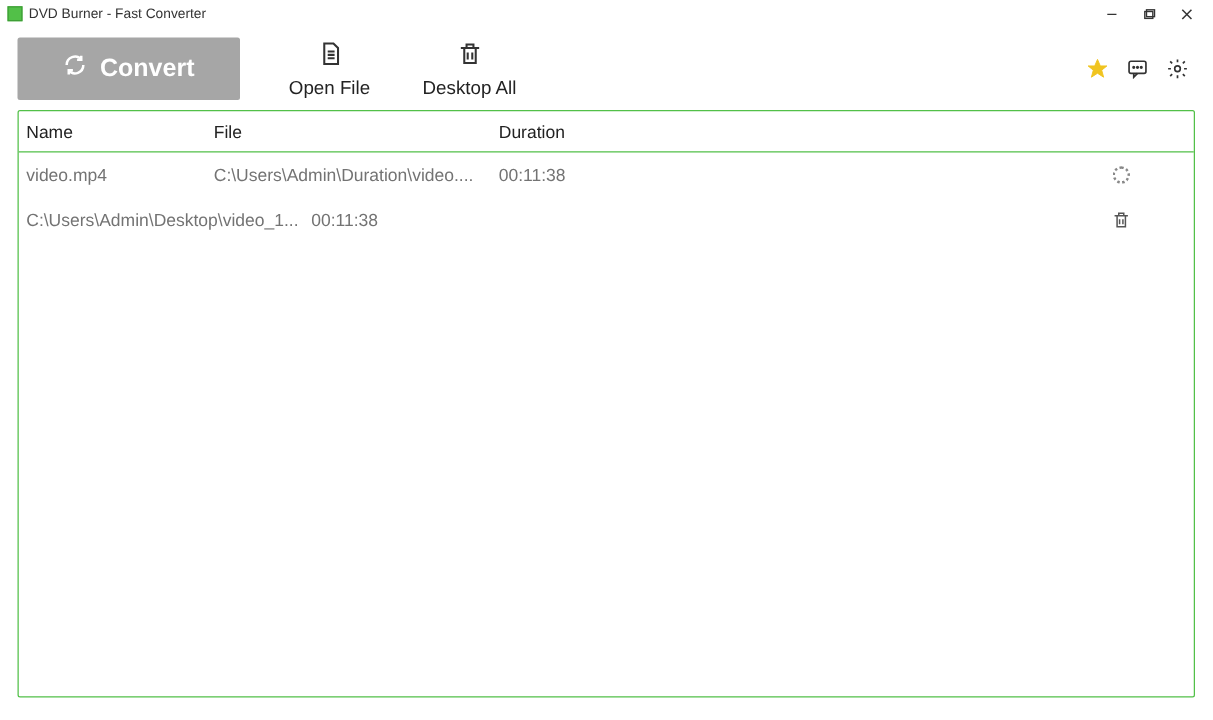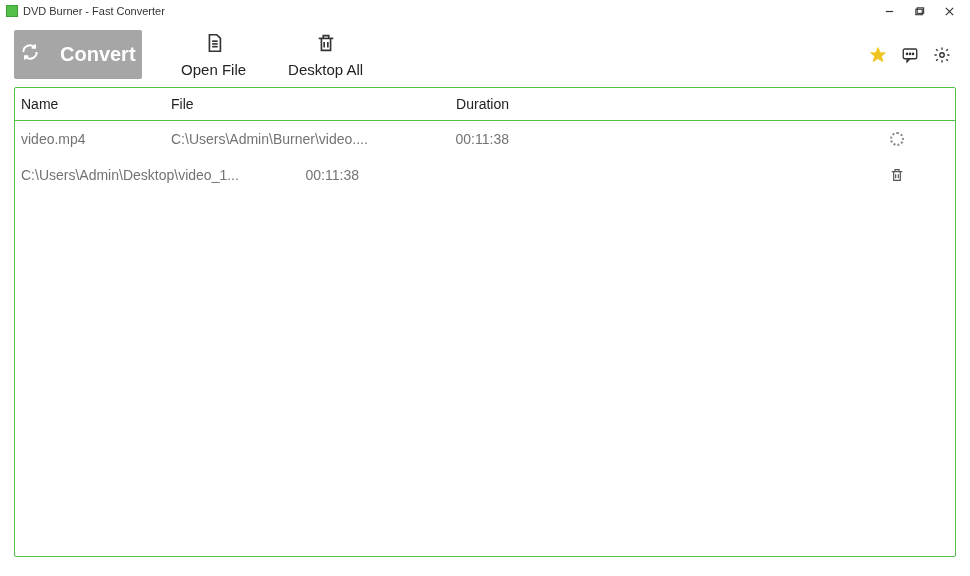--- a/index.html
+++ b/index.html
@@ -42,27 +42,27 @@
   .toolbar {
     display: flex;
     align-items: center;
     padding: 8px 14px 8px 14px;
     gap: 32px;
   }
   .convert-btn {
     background: #a6a6a6;
     color: #fff;
     border: none;
-    padding: 12px 6px;
+    padding: 12px 36px;
     font-size: 20px;
     font-weight: 600;
     border-radius: 2px;
     display: flex;
     align-items: center;
-    gap: 20px;
+    gap: 10px;
     cursor: pointer;
   }
   .convert-btn svg { width: 20px; height: 20px; }
   .tb-item {
     display: flex;
     flex-direction: column;
     align-items: center;
     gap: 4px;
     color: #222;
     font-size: 15px;
@@ -94,21 +94,21 @@
   .thead {
     display:flex;
     align-items:center;
     padding: 8px 6px;
     border-bottom: 1px solid #52c048;
     font-weight: 400;
     color:#222;
   }
   .col-name { width: 150px; }
   .col-path { width: 228px; }
-  .col-dur  { width: 110px; text-align: right; }
+  .col-dur  { width: 110px; }
   .col-act  { flex: 1; text-align:right; }
   .trow {
     display:flex;
     align-items:center;
     padding: 6px 6px;
     color:#737373;
   }
   .trow .col-path {
     white-space: nowrap;
     overflow: hidden;
@@ -226,21 +226,21 @@
 <div class="table-wrap">
   <div class="thead">
     <div class="col-name">Name</div>
     <div class="col-path">File</div>
     <div class="col-dur">Duration</div>
     <div class="col-act"></div>
   </div>
 
   <div class="trow">
     <div class="col-name">video.mp4</div>
-    <div class="col-path">C:\Users\Admin\Burner\video....</div>
+    <div class="col-path">C:\Users\Admin\Duration\video....</div>
     <div class="col-dur">00:11:38</div>
     <div class="row-action">
       <div class="spinner"></div>
     </div>
   </div>
 
   <div class="trow">
     <div class="col-path">C:\Users\Admin\Desktop\video_1...</div>
     <div class="col-dur">00:11:38</div>
     <div class="row-action">

